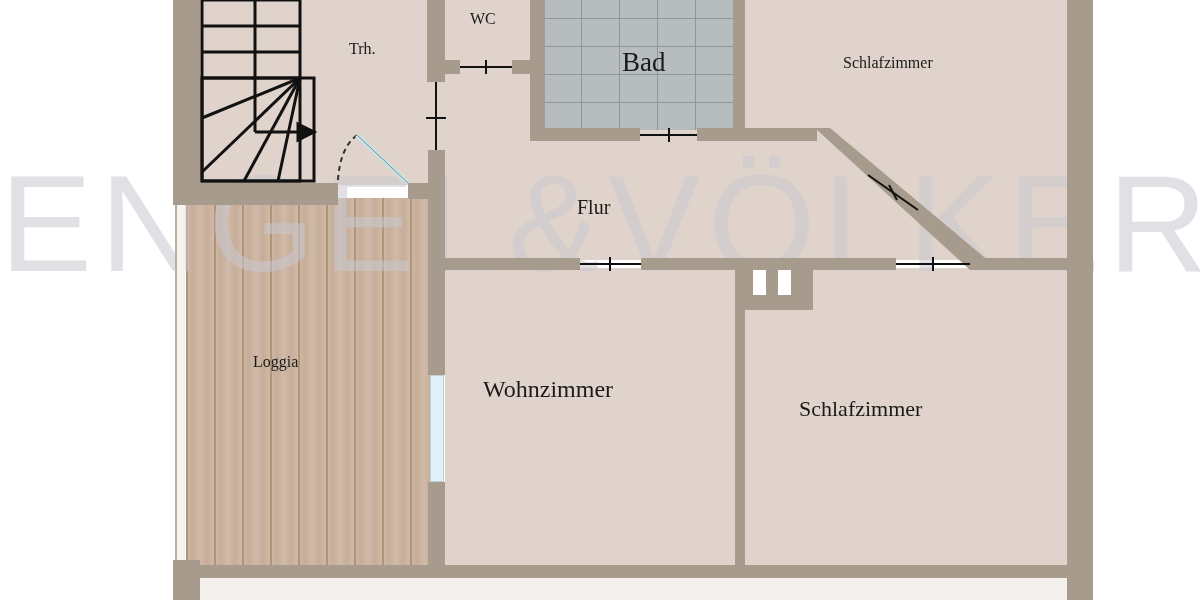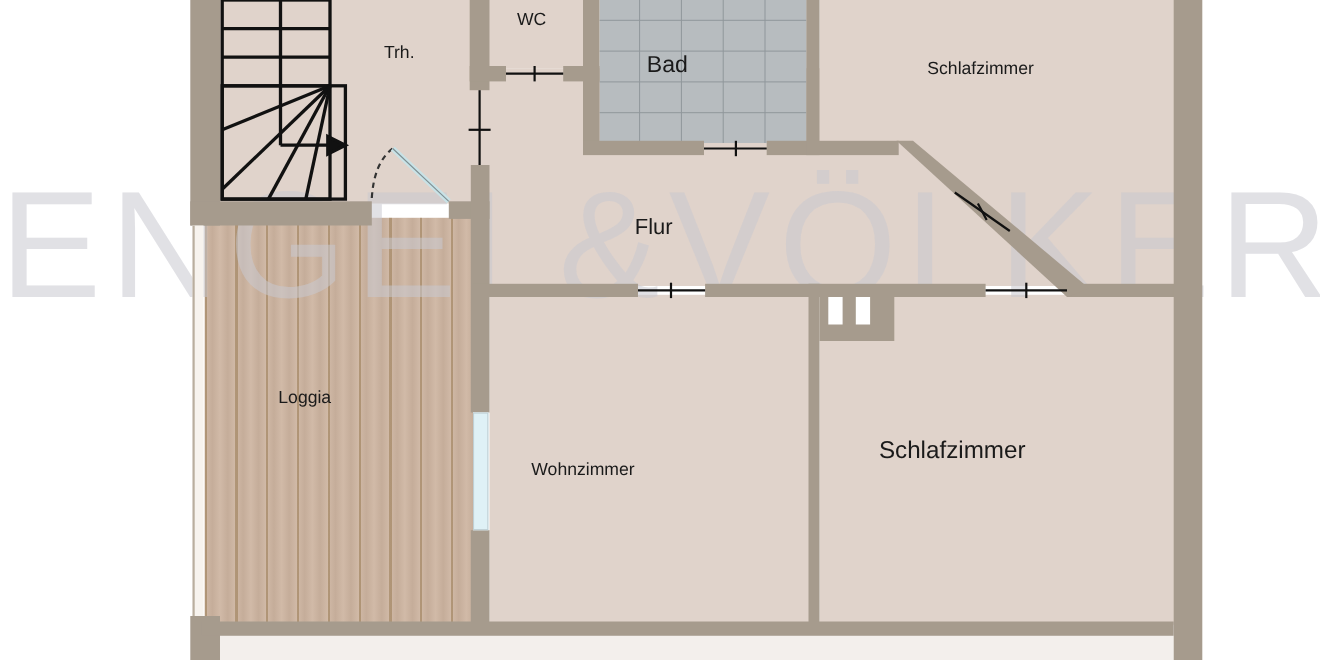--- a/index.html
+++ b/index.html
@@ -1,21 +1,21 @@
 <!DOCTYPE html>
 <html><head>
 <meta charset="utf-8">
 <style>
   html, body { margin:0; padding:0; }
   body { width:1200px; height:600px; background:#ffffff; position:relative; overflow:hidden;
          font-family:"Liberation Sans", sans-serif; }
   .abs { position:absolute; }
   .room { position:absolute; background:#e0d3cb; }
   .wall { position:absolute; background:#a69b8d; }
-  .label { position:absolute; color:#1a1a1a; white-space:nowrap; font-family:Liberation Sans, sans-serif; }
+  .label { position:absolute; color:#1a1a1a; white-space:nowrap; font-family:Liberation Serif, serif; }
   .tiles { position:absolute;
     background-color:#b7bcbf;
     background-image:
       linear-gradient(#8f969a 1px, transparent 1px),
       linear-gradient(90deg, #8f969a 1px, transparent 1px);
     background-size:38px 28px;
     background-position:-2px 18px;
   }
   .wood { position:absolute;
     background-color:#cdb4a0;
@@ -121,18 +121,18 @@
       </g>
     <g>
         <line x1="896" y1="264" x2="970" y2="264"></line>
         <line x1="933" y1="257" x2="933" y2="271"></line>
       </g>
   </g>
 </svg>
 
 <div class="label" style="left:349px;top:40px;font-size:16px;">Trh.</div>
 <div class="label" style="left:470px;top:10px;font-size:16px;">WC</div>
-<div class="label" style="left:588px;top:47px;font-size:21px;">Bad</div>
+<div class="label" style="left:622px;top:47px;font-size:27px;">Bad</div>
 <div class="label" style="left:843px;top:54px;font-size:16px;">Schlafzimmer</div>
 <div class="label" style="left:577px;top:196px;font-size:20px;">Flur</div>
 <div class="label" style="left:253px;top:353px;font-size:16px;">Loggia</div>
-<div class="label" style="left:483px;top:419px;font-size:16px;">Wohnzimmer</div>
+<div class="label" style="left:483px;top:376px;font-size:24px;">Wohnzimmer</div>
 <div class="label" style="left:799px;top:396px;font-size:22px;">Schlafzimmer</div>
 
 </body></html>

